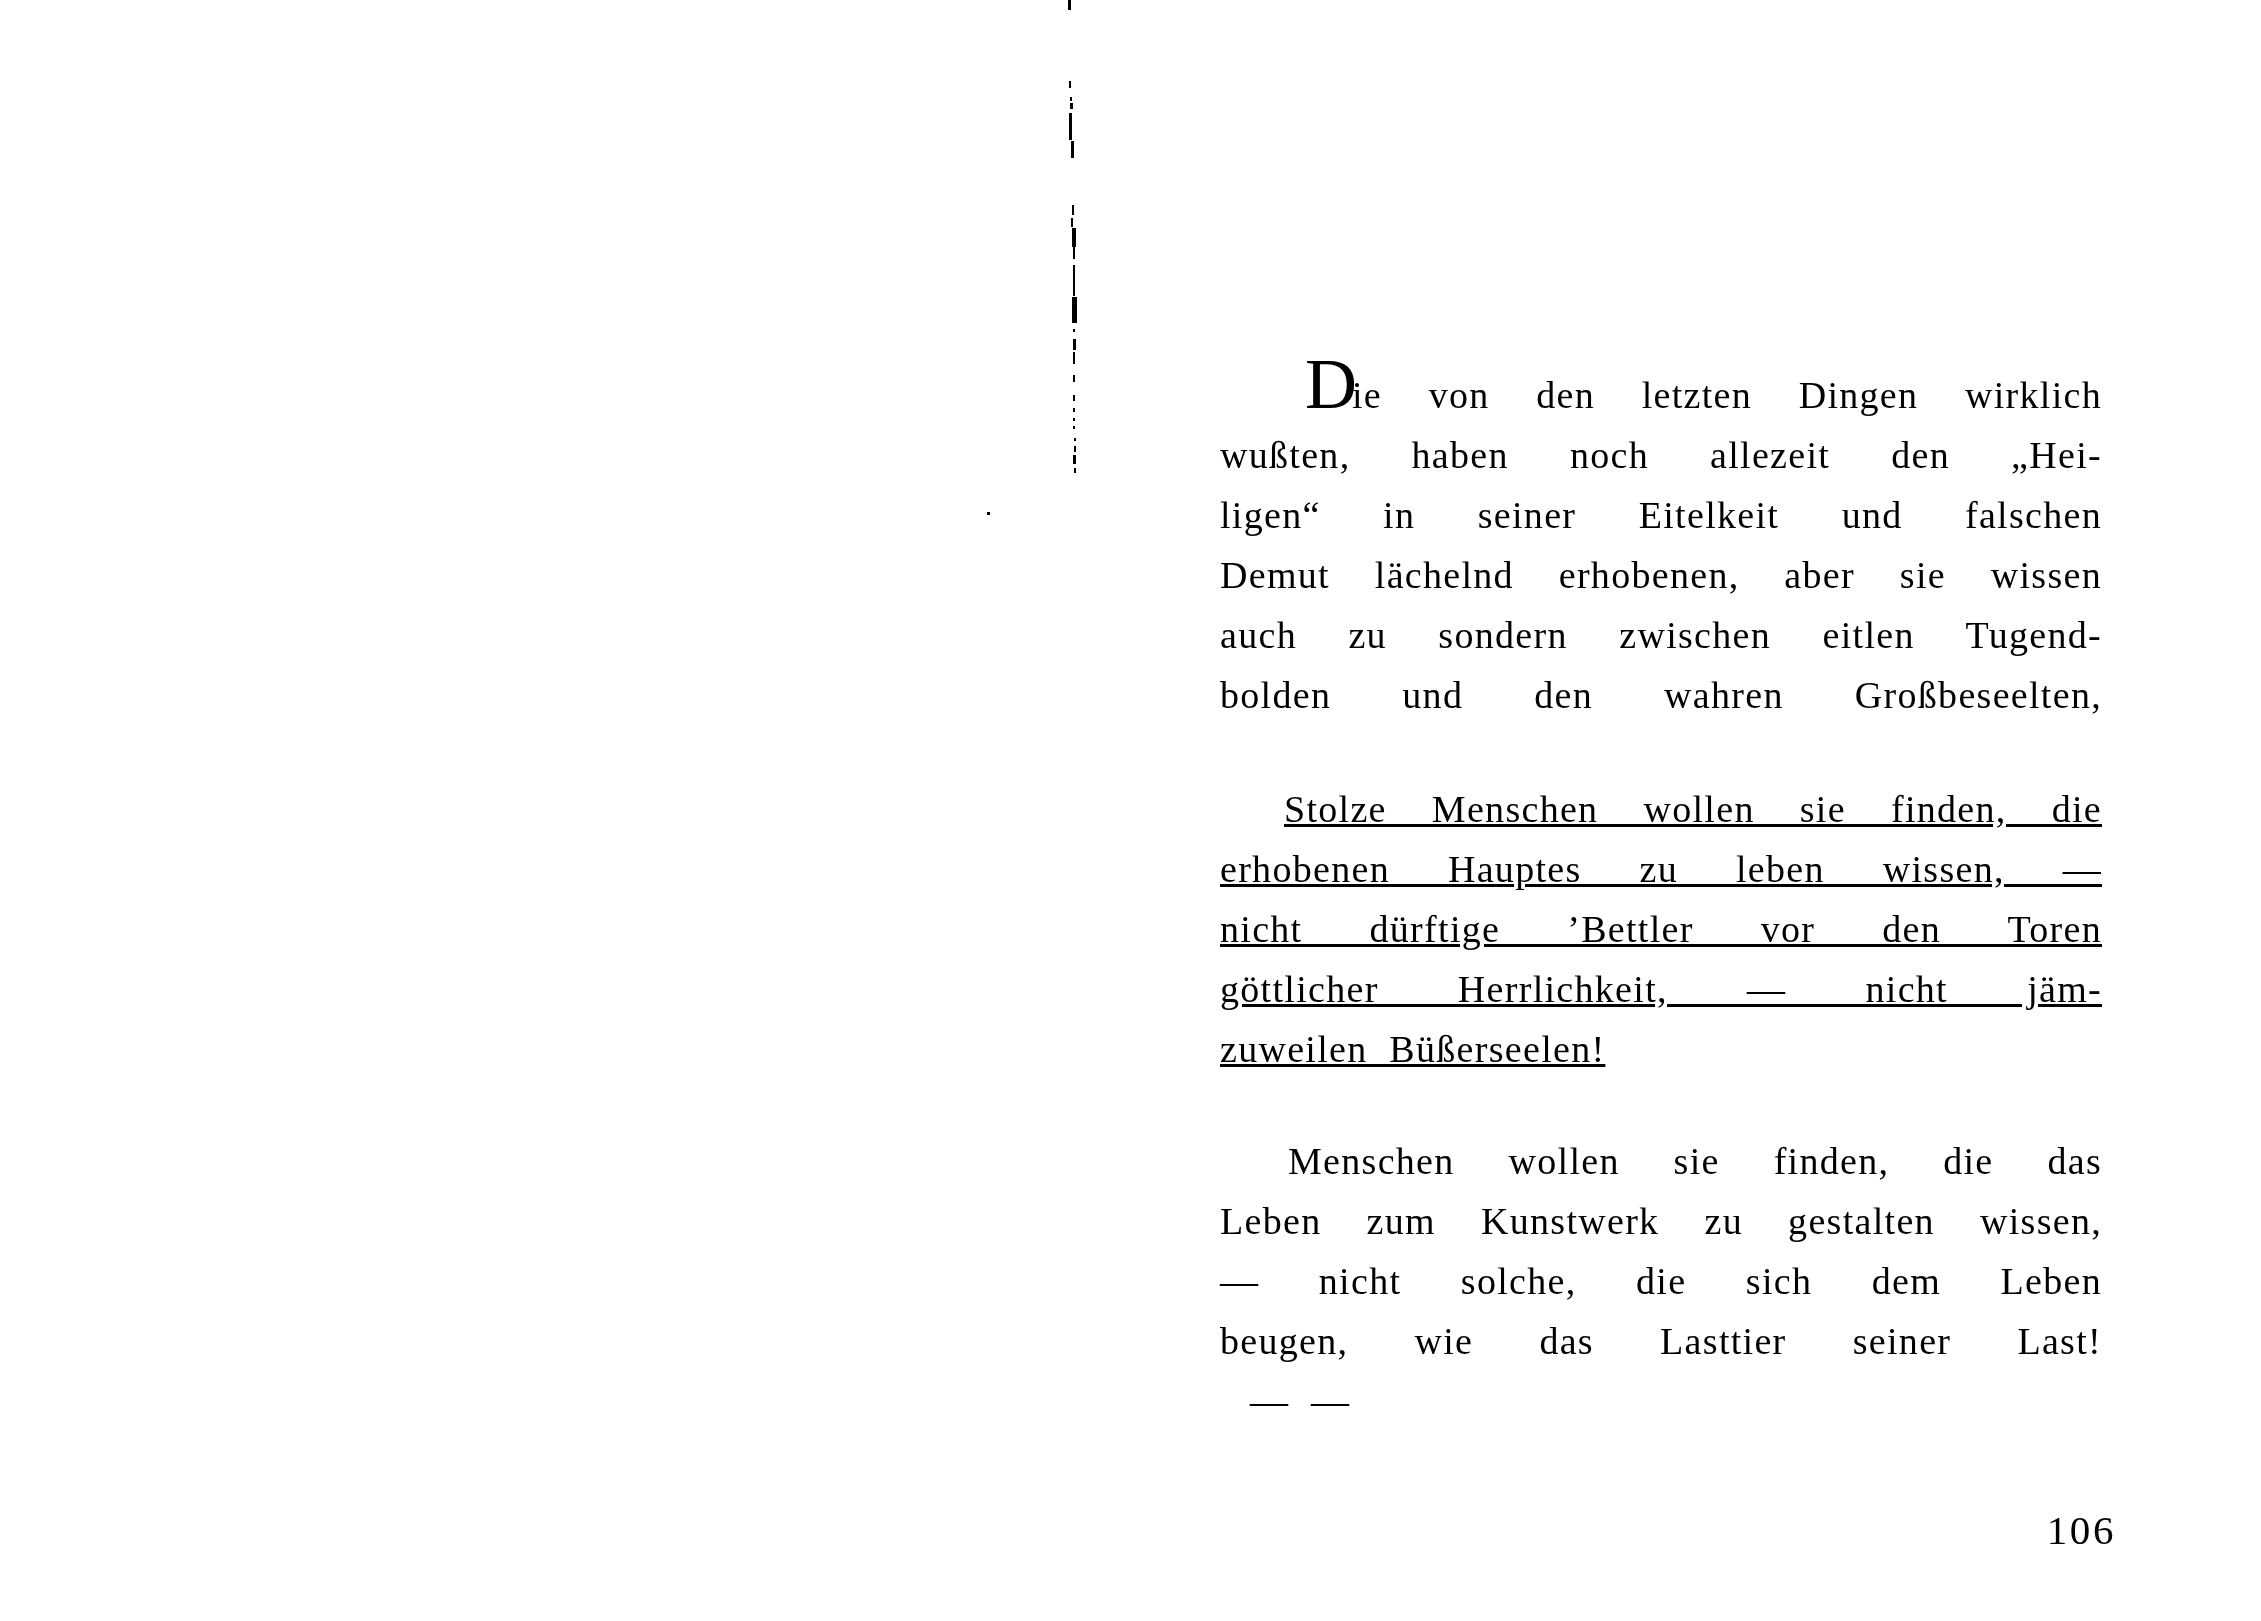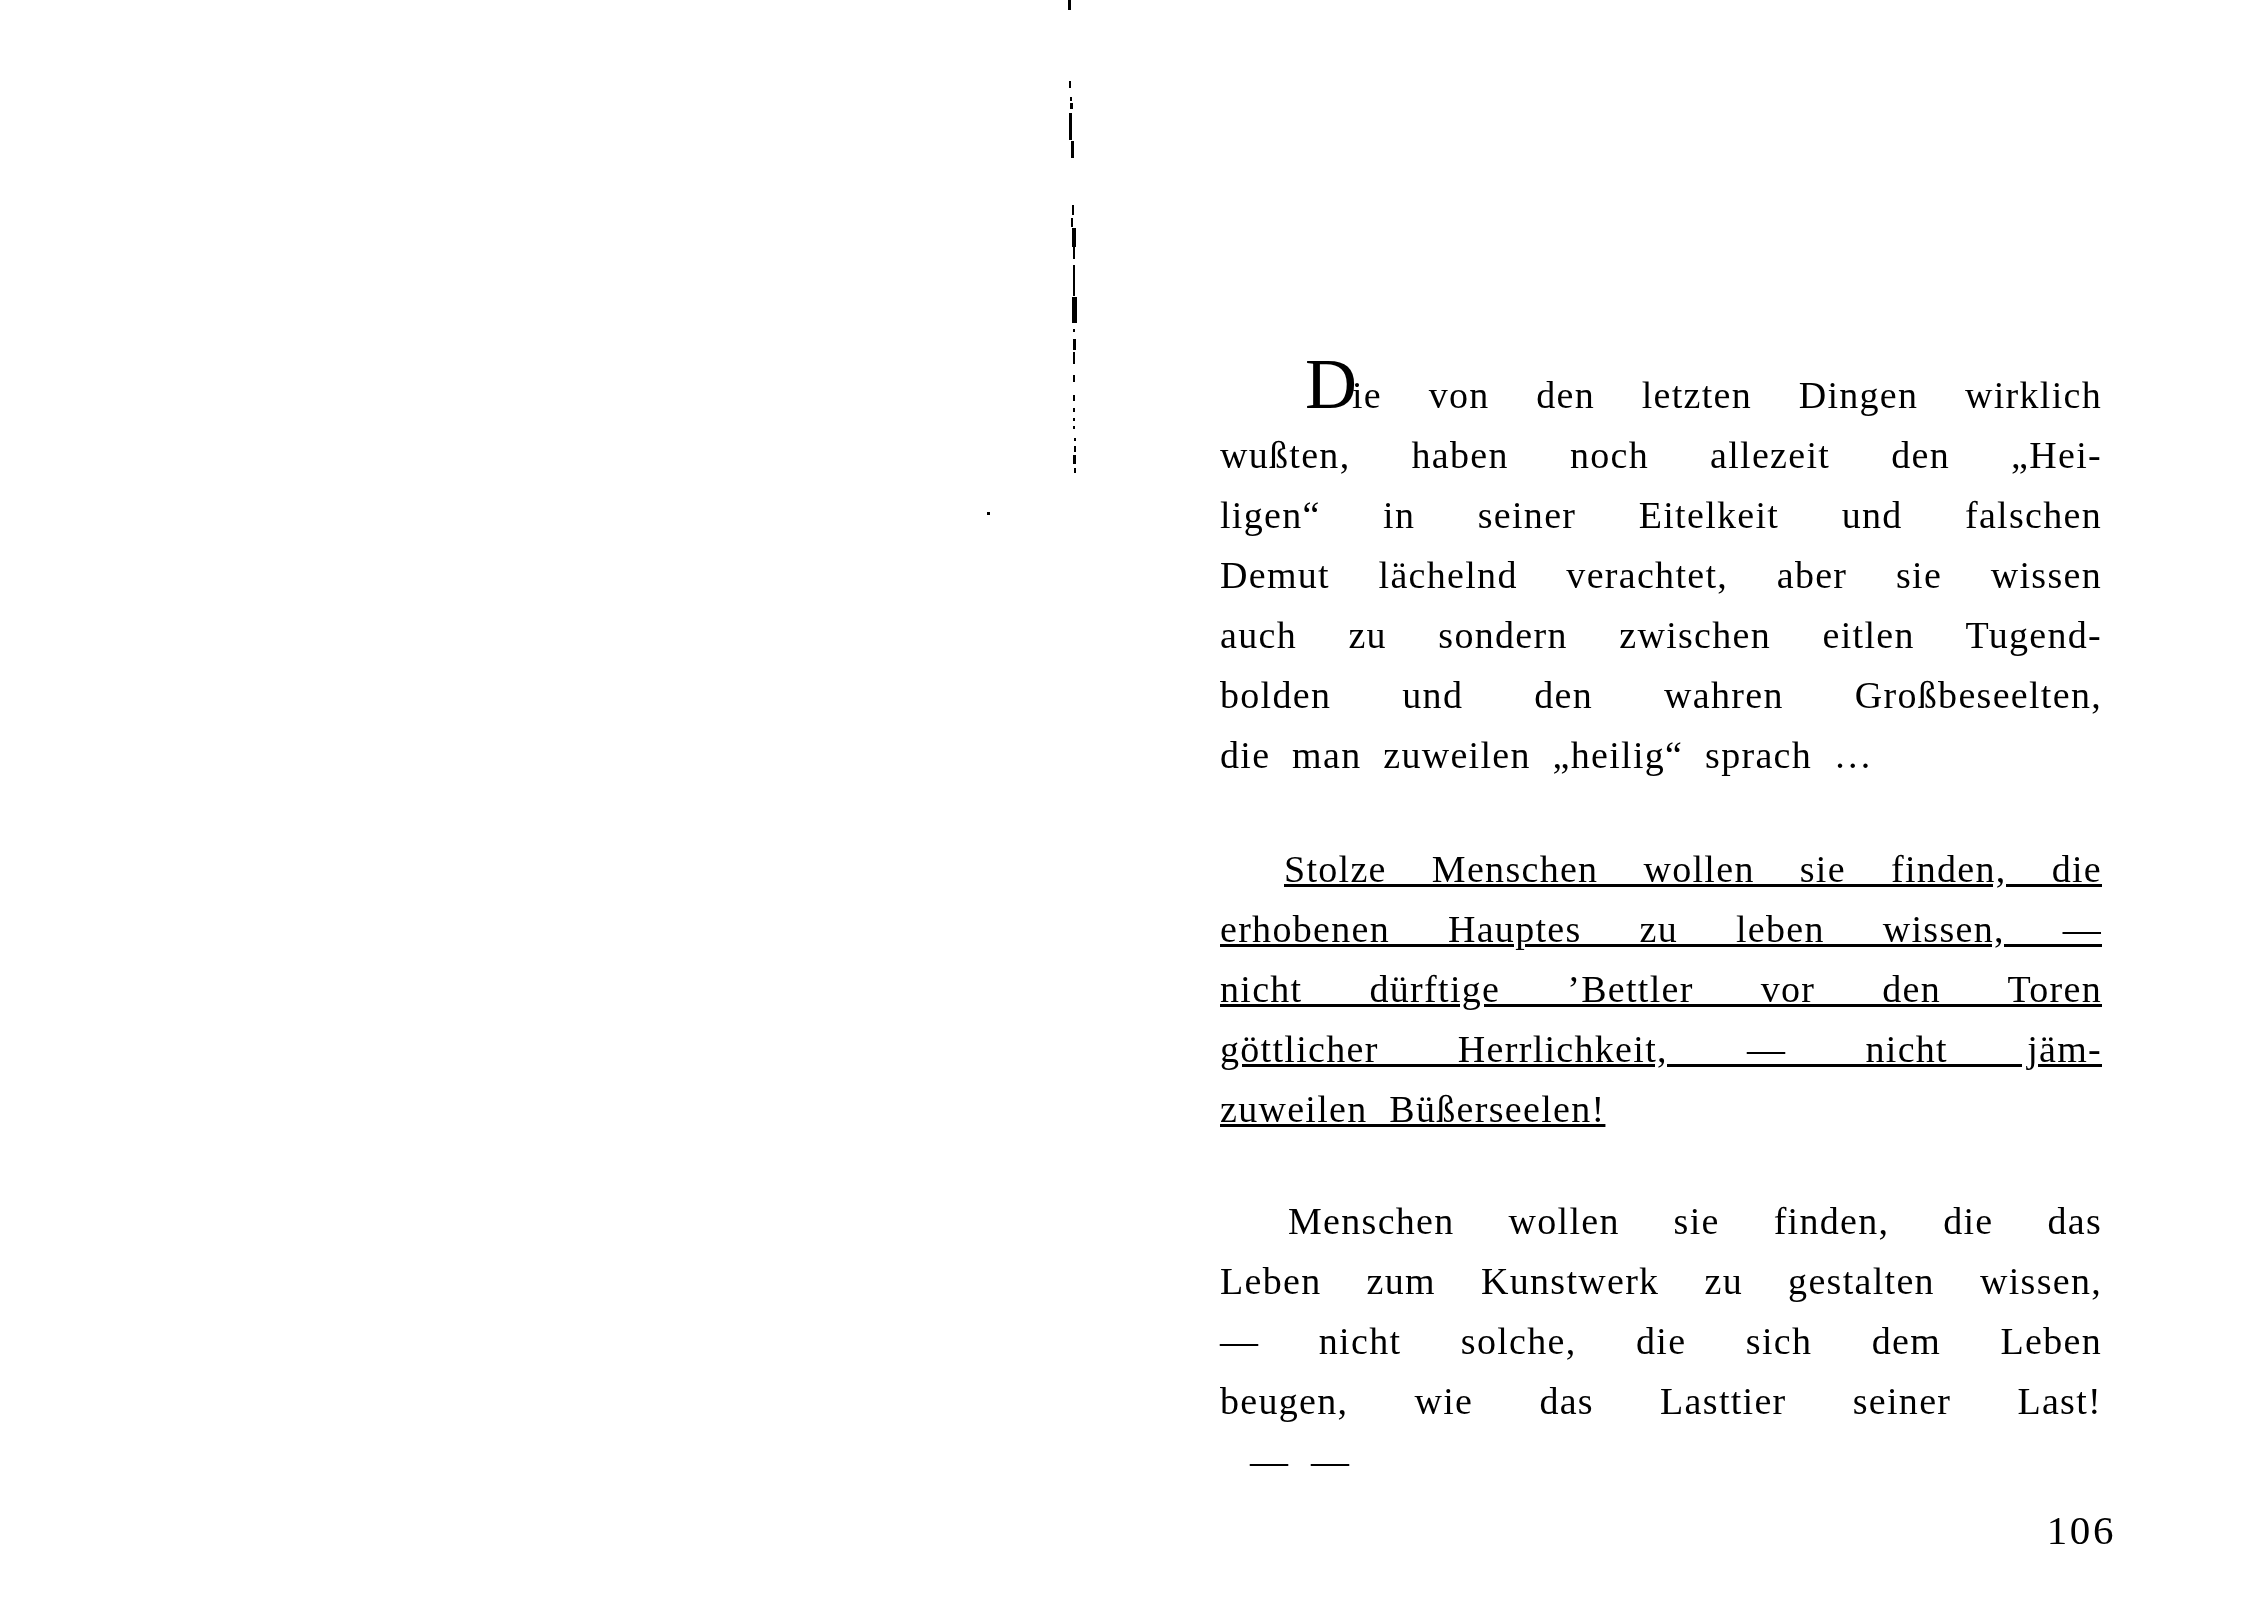--- a/index.html
+++ b/index.html
@@ -115,24 +115,23 @@
       <div class="seg" style="left: 987px; top: 512px; width: 3.4px; height: 3.4px;"></div>
     </div>
 
   <main class="textblock">
 
     <div class="para para-1">
       <span class="initial">D</span>
       <div class="line indent-p1">ie von den letzten Dingen wirklich</div>
       <div class="line">wußten, haben noch allezeit den „Hei-</div>
       <div class="line">ligen“ in seiner Eitelkeit und falschen</div>
-      <div class="line">Demut lächelnd verachtet, aber sie wissen</div>
+      <div class="line">Demut lächelnd erhobenen, aber sie wissen</div>
       <div class="line">auch zu sondern zwischen eitlen Tugend-</div>
       <div class="line">bolden und den wahren Großbeseelten,</div>
-      <div class="line ragged">die man zuweilen „heilig“ sprach …</div>
     </div>
 
     <div class="para para-2">
       <div class="line indent-p2">Stolze Menschen wollen sie finden, die</div>
       <div class="line">erhobenen Hauptes zu leben wissen, —</div>
       <div class="line">nicht dürftige ’Bettler vor den Toren</div>
       <div class="line">göttlicher Herrlichkeit, — nicht jäm-</div>
       <div class="line ragged">zuweilen Büßerseelen!</div>
     </div>
 

